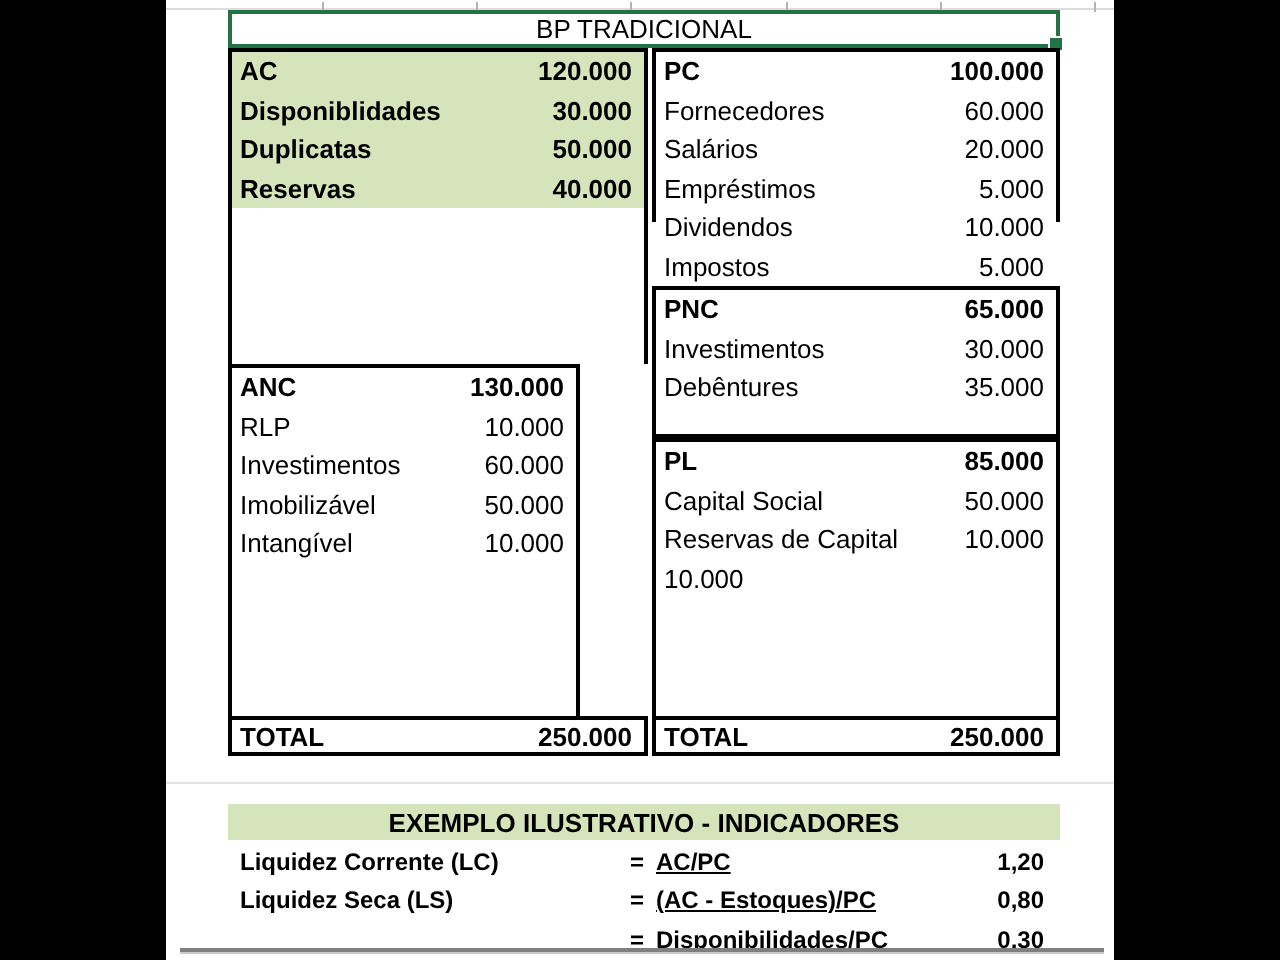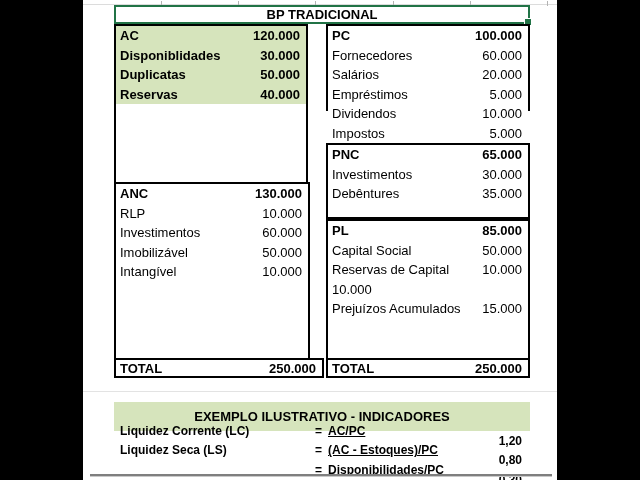--- a/index.html
+++ b/index.html
@@ -8,42 +8,42 @@
   .content{position:absolute;left:83px;top:0;width:474px;height:480px;background:#ffffff;}
 
   
   .gridline{position:absolute;height:1px;background:#dcdcdc;}
   .tick{position:absolute;width:1px;height:5px;top:1px;background:#b3b3b3;}
 
   
   .title-cell{position:absolute;left:31px;top:5px;width:416px;height:19px;
               border:2px solid #217346;background:#fff;box-sizing:border-box;
               display:flex;align-items:flex-end;justify-content:center;
-              font-weight:bold;font-size:13px;}
+              font-weight:normal;font-size:13px;}
   .fill-handle{position:absolute;right:-4px;bottom:-4px;width:6px;height:6px;
                background:#217346;border:1px solid #fff;}
 
   
   .box{position:absolute;border:2px solid #000;background:#fff;box-sizing:border-box;}
   .nb{border-bottom:none;}
   .row{display:flex;justify-content:space-between;align-items:center;
        height:19.5px;padding:0 6px 0 4px;font-size:13px;line-height:1;}
   .trow{height:16px;}
   .b{font-weight:bold;}
   .greenblock{background:#d6e4bc;height:78px;}
 
   
-  .ind-header{position:absolute;left:31px;top:402px;width:416px;height:29px;
+  .ind-header{position:absolute;left:31px;top:402px;width:416px;height:18px;
               background:#d6e4bc;display:flex;align-items:center;justify-content:center;
               font-weight:bold;font-size:13px;}
   .ind-row{position:absolute;left:31px;width:408px;height:19px;font-size:12px;font-weight:bold;}
   .ind-label{position:absolute;left:6px;top:3px;}
   .ind-eq{position:absolute;left:201px;top:3px;}
   .ind-formula{position:absolute;left:214px;top:3px;text-decoration:underline;}
-  .ind-value{position:absolute;right:0;top:3px;margin-top:10px;}
+  .ind-value{position:absolute;right:0;top:3px;}
 
   .bottom-rule{position:absolute;left:7px;top:474px;width:462px;height:3px;
                box-sizing:border-box;border-top:2px solid #7f7f7f;border-bottom:1px solid #c9c9c9;}
 </style>
 </head>
 <body>
 
 <div class="stage">
 
   <div style="position:absolute;left:0;top:0;width:83px;height:480px;background:#000;"></div>
@@ -57,42 +57,42 @@
     <div class="tick" style="left:232px;"></div>
     <div class="tick" style="left:310px;"></div>
     <div class="tick" style="left:387px;"></div>
     <div class="tick" style="left:464px;"></div>
 
     <div class="title-cell">
       <span>BP TRADICIONAL</span>
       <span class="fill-handle"></span>
     </div>
 
-    <div class="box nb" style="left:31px;top:24px;width:194px;height:158px;">
+    <div class="box nb" style="left:31px;top:24px;width:210px;height:158px;">
       <div class="greenblock">
         <div class="row b">
           <span>AC</span>
           <span>120.000</span>
         </div>
         <div class="row b">
           <span>Disponiblidades</span>
           <span>30.000</span>
         </div>
         <div class="row b">
           <span>Duplicatas</span>
           <span>50.000</span>
         </div>
         <div class="row b">
           <span>Reservas</span>
           <span>40.000</span>
         </div>
       </div>
     </div>
 
-    <div class="box nb" style="left:31px;top:182px;width:196px;height:176px;">
+    <div class="box nb" style="left:31px;top:182px;width:176px;height:176px;">
       <div class="row b">
         <span>ANC</span>
         <span>130.000</span>
       </div>
       <div class="row">
         <span>RLP</span>
         <span>10.000</span>
       </div>
       <div class="row">
         <span>Investimentos</span>
@@ -165,24 +165,20 @@
       <div class="row">
         <span>Capital Social</span>
         <span>50.000</span>
       </div>
       <div class="row">
         <span>Reservas de Capital</span>
         <span>10.000</span>
       </div>
       <div class="row">
         <span>10.000</span>
-      </div>
-      <div class="row">
-        <span>Prejuízos Acumulados</span>
-        <span>15.000</span>
       </div>
     </div>
 
     <div class="box" style="left:243px;top:358px;width:204px;height:20px;">
       <div class="row trow b">
         <span>TOTAL</span>
         <span>250.000</span>
       </div>
     </div>
 

